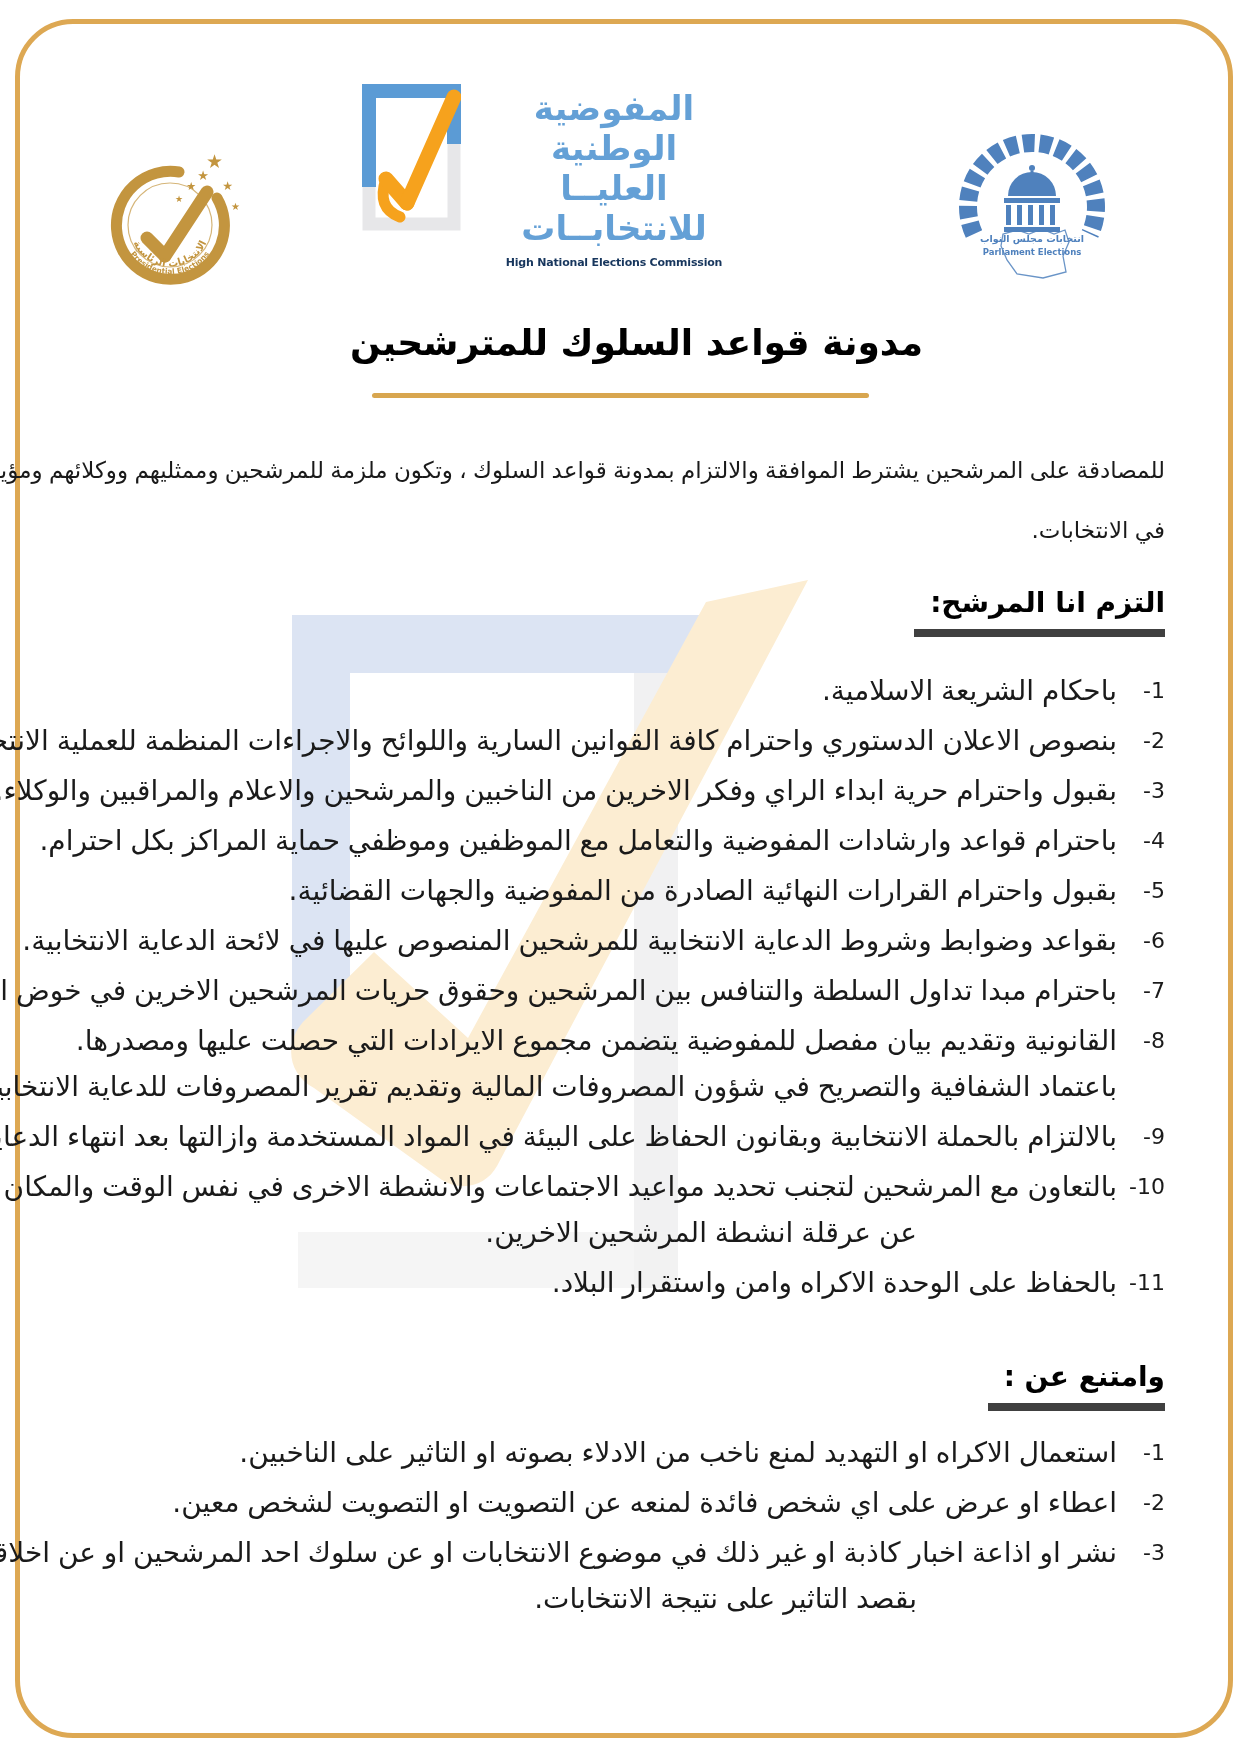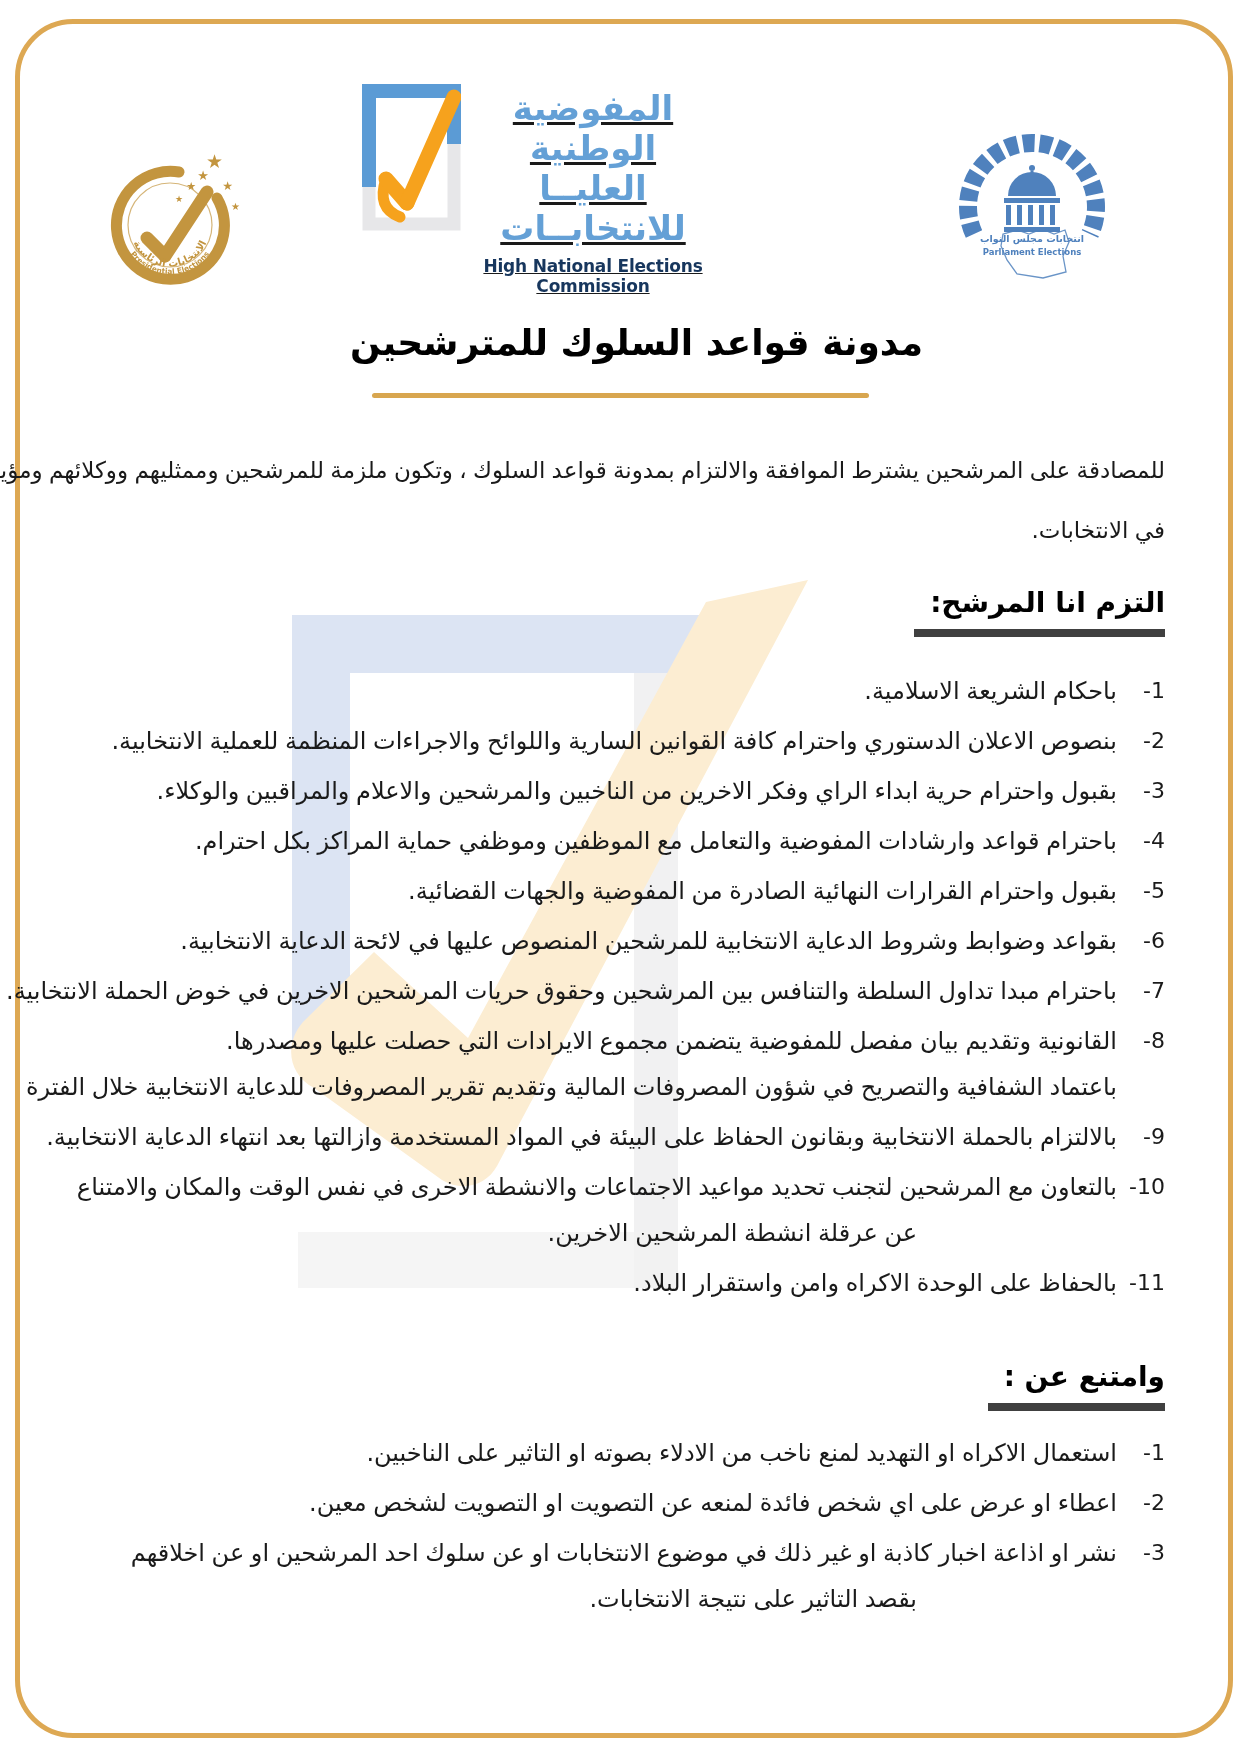--- a/index.html
+++ b/index.html
@@ -5,41 +5,41 @@
   html,body{margin:0;padding:0;background:#ffffff;}
   .page{position:relative;width:1241px;height:1755px;background:#fff;overflow:hidden;
         font-family:"DejaVu Sans",sans-serif;direction:rtl;color:#1a1a1a;}
   .watermark{position:absolute;left:0;top:0;width:1241px;height:1755px;z-index:0;}
   .content{position:absolute;inset:0;z-index:1;}
   .border-frame{position:absolute;left:15px;top:19px;right:8px;bottom:17px;
         border:5px solid var(--border-gold,#DDA853);border-radius:58px;pointer-events:none;}
   .badge{position:absolute;}
   .hnec-logo{position:absolute;left:362px;top:84px;width:380px;height:150px;direction:ltr;}
   .hnec-box{position:absolute;left:0;top:0;}
-  .hnec-text{position:absolute;left:96px;top:4px;width:270px;text-align:center;text-decoration:underline;}
+  .hnec-text{position:absolute;left:117px;top:4px;width:270px;text-align:center;}
   .hnec-ar{font-size:34px;font-weight:bold;line-height:40px;color:var(--logo-text-blue,#64A0D6);}
-  .hnec-en{font-size:17px;font-weight:bold;margin-top:8px;color:var(--logo-navy,#17365D);
+  .hnec-en{font-size:11px;font-weight:bold;margin-top:8px;color:var(--logo-navy,#17365D);
         letter-spacing:-0.2px;direction:ltr;}
   .doc-title{position:absolute;top:306px;left:0;width:100%;text-align:center;
         font-size:36px;font-weight:bold;color:#000;margin:16px;}
   .title-underline{position:absolute;top:393px;left:372px;width:497px;height:5px;
         background:var(--underline-gold,#D8A64F);border-radius:3px;}
   .intro{position:absolute;top:440px;right:76px;left:60px;}
   .intro .line{font-size:23px;line-height:60px;white-space:nowrap;word-spacing:-1px;}
   .sec-heading{position:absolute;right:76px;font-size:28px;font-weight:bold;color:#000;
         border-bottom:8px solid #404040;padding:0 0 10px 16px;margin:0;display:inline-block;}
   #heading1{top:586px;}
   #heading2{top:1360px;}
   .list{position:absolute;right:76px;left:55px;}
   #list1{top:668px;}
   #list2{top:1430px;}
   .item{display:flex;margin-bottom:4px;}
   .num{min-width:40px;padding-left:8px;font-size:22px;line-height:46px;white-space:nowrap;}
   .txt{flex:1;min-width:0;}
-  .line{font-size:24px;line-height:46px;white-space:nowrap;word-spacing:-1px;}
+  .line{font-size:28px;line-height:46px;white-space:nowrap;word-spacing:-1px;}
   .cont-indent{padding-right:200px;}
 </style>
 </head>
 <body>
 
 <div class="page">
 
   <svg class="watermark" viewBox="0 0 1241 1755" aria-hidden="true">
     <path style="fill:var(--watermark-blue,#DCE4F3)" d="M292,615 H745 V673 H350 V1056 H292 Z"></path>
     <rect style="fill:var(--watermark-gray,#F1F1F2)" x="634" y="673" width="44" height="615"></rect>

